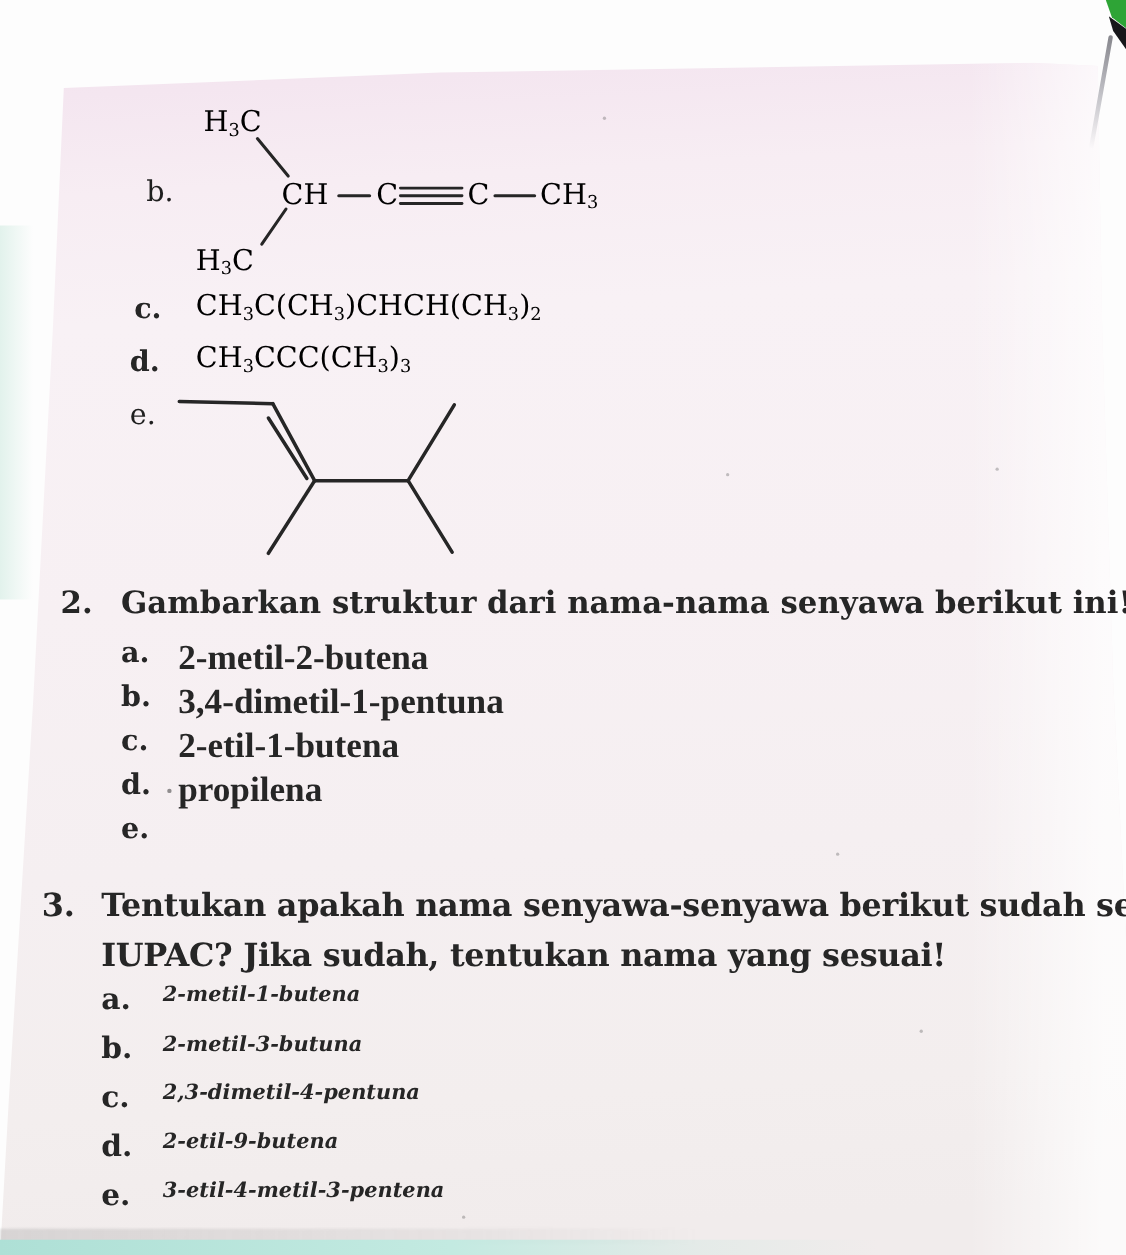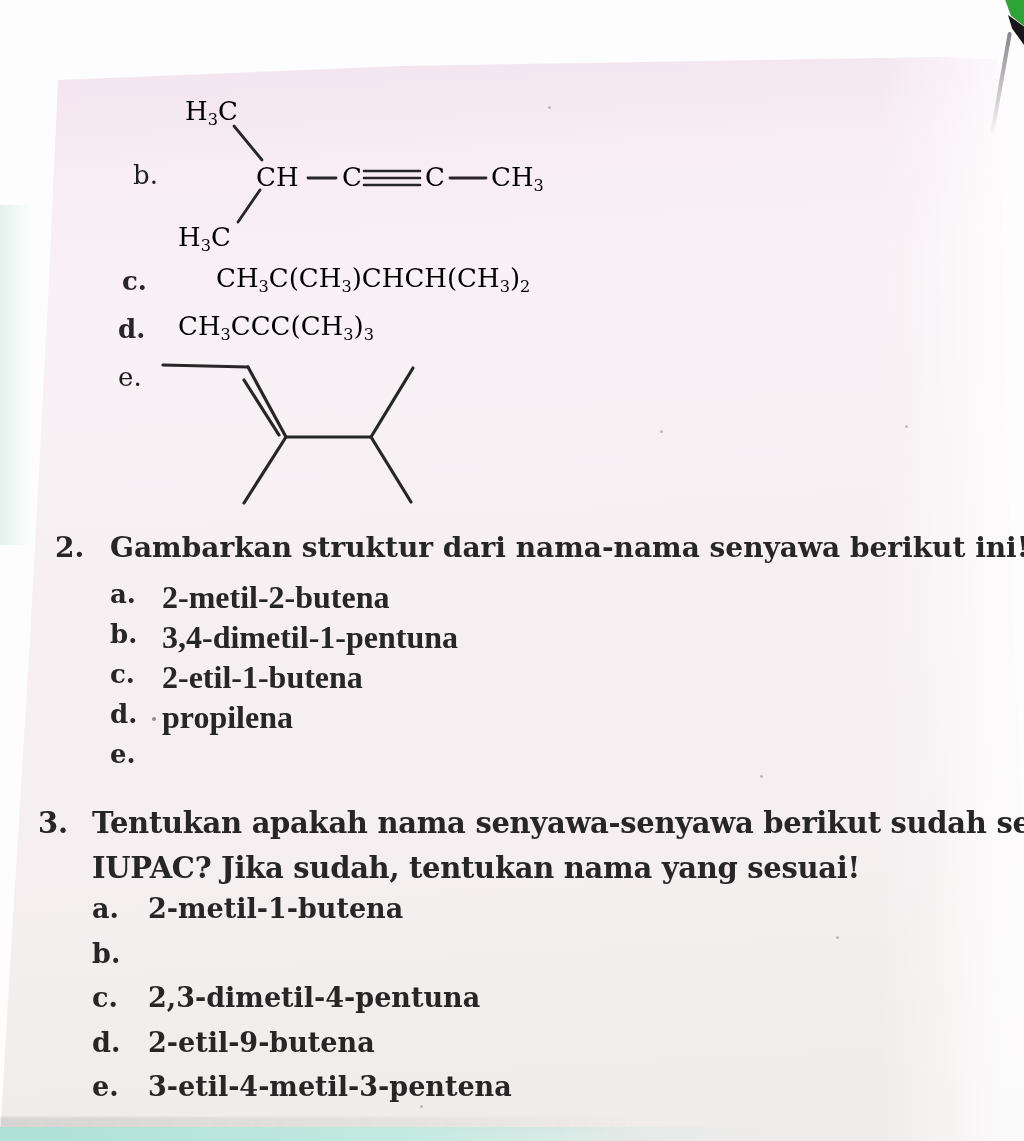--- a/index.html
+++ b/index.html
@@ -49,21 +49,21 @@
   .q2 .qnum,.q2 .qprompt{font-size:28px;}
   .q3 .qnum,.q3 .qprompt{font-size:29px;letter-spacing:-0.3px;}
   .items .row{display:flex;align-items:flex-start;}
   .items .lab{font-weight:700;flex:0 0 auto;}
   .items .txt{font-weight:700;white-space:nowrap;}
   .items-q2 .row{height:40px;}
   .items-q2 .lab{width:52px;font-size:26px;}
   .items-q2 .txt{font-size:32px;font-family:Liberation Serif, serif;}
   .items-q3 .row{height:44.5px;}
   .items-q3 .lab{width:56px;font-size:27px;}
-  .items-q3 .txt{font-size:27px;}
+  .items-q3 .txt{font-size:19px;font-style:italic;}
   .stray-dot{width:4px;height:4px;border-radius:50%;background:rgba(60,60,60,.55);}
   .speck{width:3px;height:3px;border-radius:50%;background:rgba(90,90,90,.35);}
 </style>
 </head>
 <body>
 
 <div class="abs left-tint"></div>
 <div class="abs paper"></div>
 
 <div class="abs pen-green"></div>
@@ -88,21 +88,21 @@
   <span class="abs chem" style="left:58px;top:134px;">H<sub>3</sub>C</span>
   <span class="abs chem" style="left:136px;top:74px;">CH</span>
   <span class="abs chem" style="left:222px;top:74px;">C</span>
   <span class="abs chem" style="left:305px;top:74px;">C</span>
   <span class="abs chem" style="left:371px;top:74px;">CH<sub>3</sub></span>
 </div>
 
 <div class="abs" style="left:122px;top:266px;">
   <span class="item-letter">c.</span>
 </div>
-<div class="abs chem" style="left:178px;top:263px;margin-left:38px;">CH<sub>3</sub>C(CH<sub>3</sub>)CHCH(CH<sub>3</sub>)<sub>2</sub></div>
+<div class="abs chem" style="left:178px;top:263px;">CH<sub>3</sub>C(CH<sub>3</sub>)CHCH(CH<sub>3</sub>)<sub>2</sub></div>
 
 <div class="abs" style="left:118px;top:314px;">
   <span class="item-letter">d.</span>
 </div>
 <div class="abs chem" style="left:178px;top:311px;">CH<sub>3</sub>CCC(CH<sub>3</sub>)<sub>3</sub></div>
 
 <span class="abs struct-label" style="left:118px;top:362px;">e.</span>
 <svg class="bonds abs" style="left:160px;top:356px;" width="265" height="155" viewBox="0 0 265 155">
   <line x1="3" y1="9" x2="88" y2="11" stroke-width="3.2"></line>
   <line x1="88" y1="11" x2="126" y2="81" stroke-width="3.2"></line>
@@ -143,20 +143,21 @@
   <span class="abs qnum" style="left:38px;top:806px;">3.</span>
   <span class="abs qprompt" style="left:92px;top:806px;">Tentukan apakah nama senyawa-senyawa berikut sudah sesuai aturan</span>
   <span class="abs qprompt" style="left:92px;top:851px;">IUPAC? Jika sudah, tentukan nama yang sesuai!</span>
   <div class="abs items items-q3" style="left:92px;top:893px;">
     <div class="row">
       <span class="lab">a.</span>
       <span class="txt">2-metil-1-butena</span>
     </div>
     <div class="row">
       <span class="lab">b.</span>
+      <span class="txt">2-metil-3-butuna</span>
     </div>
     <div class="row">
       <span class="lab">c.</span>
       <span class="txt">2,3-dimetil-4-pentuna</span>
     </div>
     <div class="row">
       <span class="lab">d.</span>
       <span class="txt">2-etil-9-butena</span>
     </div>
     <div class="row">

